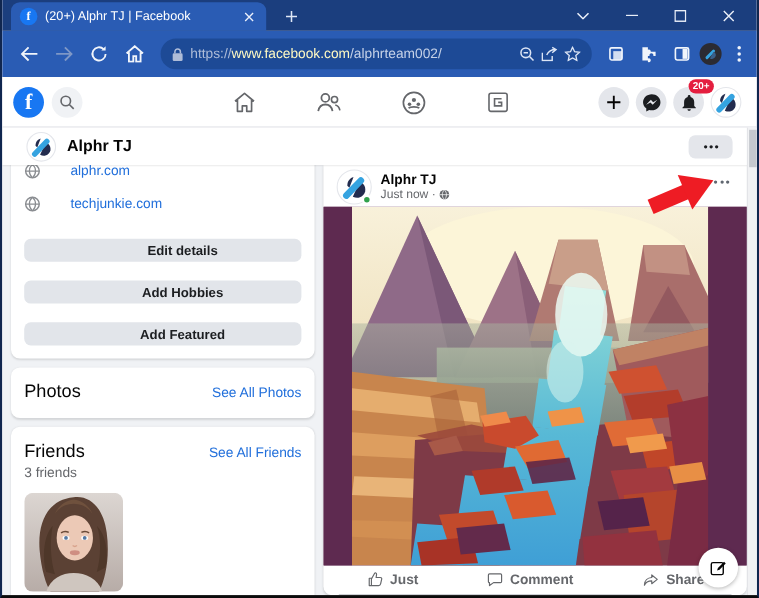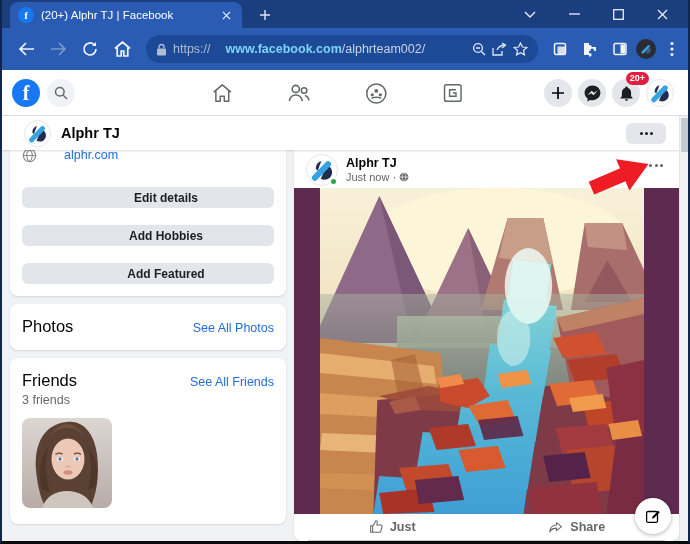--- a/index.html
+++ b/index.html
@@ -20,21 +20,21 @@
                 display:flex; align-items:center; justify-content:center; }
   .win-controls { position:absolute; right:4px; top:0; height:28px; display:flex; }
   .win-btn { width:44px; height:28px; display:flex; align-items:center; justify-content:center; color:#e9eef8; }
 
   .toolbar { height:42px; background:#2a5cb4; display:flex; align-items:center; padding:0 10px; gap:4px; }
   .tool-btn { width:28px; height:28px; display:flex; align-items:center; justify-content:center; color:#f1f5fb; flex:0 0 auto; }
   .tool-btn.disabled { color:#7e97c6; }
   .urlbar { height:28px; flex:0 0 392px; margin-left:6px; background:#1d4a96; border-radius:14px;
             display:flex; align-items:center; padding:0 10px; gap:6px; }
   .url-text { font-size:12.5px; white-space:nowrap; overflow:hidden; flex:1; }
-  .url-scheme { color:#aebcd8; } .url-host { color:#7dd3fc; font-weight:bold;margin-left:15px; } .url-path { color:#c6d2e8; }
+  .url-scheme { color:#aebcd8; } .url-host { color:#fef9c3; font-weight:normal; } .url-path { color:#c6d2e8; }
   .url-icon { color:#dce5f5; display:flex; align-items:center; flex:0 0 auto; }
   .ext-area { display:flex; align-items:center; gap:2px; margin-left:4px; }
   .ext-avatar { width:20px; height:20px; border-radius:50%; background:#2b2b33; display:flex; align-items:center; justify-content:center; overflow:hidden; }
 
   
   .fb-nav { position:relative; height:46px; background:#fff; border-bottom:1px solid #dcdee3; }
   .fb-left { position:absolute; left:10px; top:0; height:46px; display:flex; align-items:center; gap:7px; }
   .fb-logo { width:28px; height:28px; border-radius:50%; background:#1877f2; color:#fff; font-weight:bold;
              font-size:20px; display:flex; align-items:center; justify-content:center; font-family:"Liberation Serif",serif; }
   .fb-search { width:28px; height:28px; border-radius:50%; background:#f0f2f5; color:#65676b;
@@ -315,20 +315,27 @@
   <div class="content">
 
     <div class="left-col">
       <div class="card intro-card">
         <div class="link-row">
           <svg width="15" height="15" viewBox="0 0 16 16">
               <circle cx="8" cy="8" r="6.6" fill="none" stroke="currentColor" stroke-width="1.4"></circle>
               <path d="M1.4 8h13.2M8 1.4c-4 3.6-4 9.6 0 13.2M8 1.4c4 3.6 4 9.6 0 13.2" fill="none" stroke="currentColor" stroke-width="1.2"></path>
             </svg>
           <a href="#">alphr.com</a>
+        </div>
+        <div class="link-row">
+          <svg width="15" height="15" viewBox="0 0 16 16">
+              <circle cx="8" cy="8" r="6.6" fill="none" stroke="currentColor" stroke-width="1.4"></circle>
+              <path d="M1.4 8h13.2M8 1.4c-4 3.6-4 9.6 0 13.2M8 1.4c4 3.6 4 9.6 0 13.2" fill="none" stroke="currentColor" stroke-width="1.2"></path>
+            </svg>
+          <a href="#">techjunkie.com</a>
         </div>
         <button class="gray-btn">Edit details</button>
         <button class="gray-btn">Add Hobbies</button>
         <button class="gray-btn">Add Featured</button>
       </div>
 
       <div class="card section-card">
         <div class="sec-head">
           <span class="sec-title">Photos</span>
           <a class="sec-link" href="#">See All Photos</a>
@@ -482,20 +489,26 @@
         </div>
 
         <div class="post-actions">
           <button class="action-btn">
             <svg width="16" height="16" viewBox="0 0 24 24">
                 <path d="M4 10h3v10H4zM7 11l4.2-7.4c.9-1.6 3-.8 2.8 1L13.4 9H19c1.4 0 2.3 1 2 2.3l-1.5 6.4c-.3 1.3-1.2 2.3-2.7 2.3H7z" fill="none" stroke="#65676b" stroke-width="1.6" stroke-linejoin="round"></path>
               </svg>
             <span>Just</span>
           </button>
           <button class="action-btn">
+            <svg width="16" height="16" viewBox="0 0 24 24">
+                <path d="M3 5.5C3 4.7 3.7 4 4.5 4h15c.8 0 1.5.7 1.5 1.5v9c0 .8-.7 1.5-1.5 1.5H10l-5.5 4v-4h-.1A1.4 1.4 0 0 1 3 14.5z" fill="none" stroke="#65676b" stroke-width="1.6" stroke-linejoin="round"></path>
+              </svg>
+            <span>Comment</span>
+          </button>
+          <button class="action-btn">
             <svg width="17" height="16" viewBox="0 0 24 24">
                 <path d="M13.5 5.5L21 11.5l-7.5 6v-3.8C8 13.7 4.8 16.5 3.5 19.5c0-6.5 4.5-10.3 10-10.5z" fill="none" stroke="#65676b" stroke-width="1.6" stroke-linejoin="round"></path>
               </svg>
             <span>Share</span>
           </button>
         </div>
         <div class="post-divider"></div>
 
         <svg class="red-arrow" viewBox="0 0 66 40">
           <g transform="rotate(-23 33 20)">

